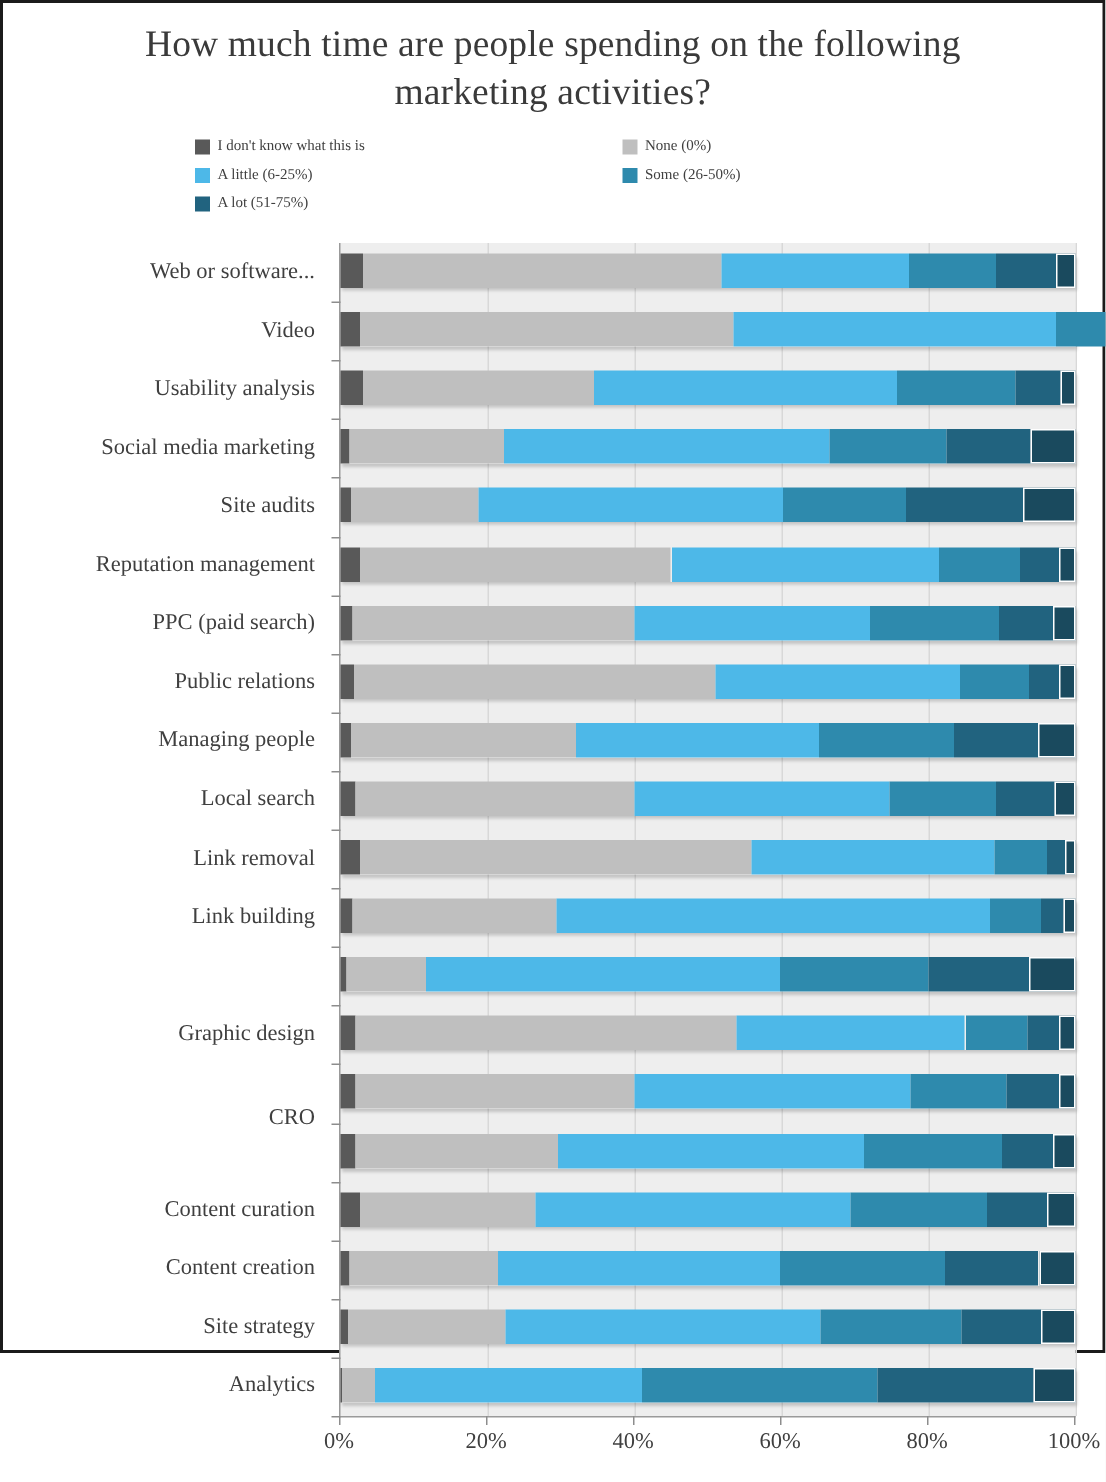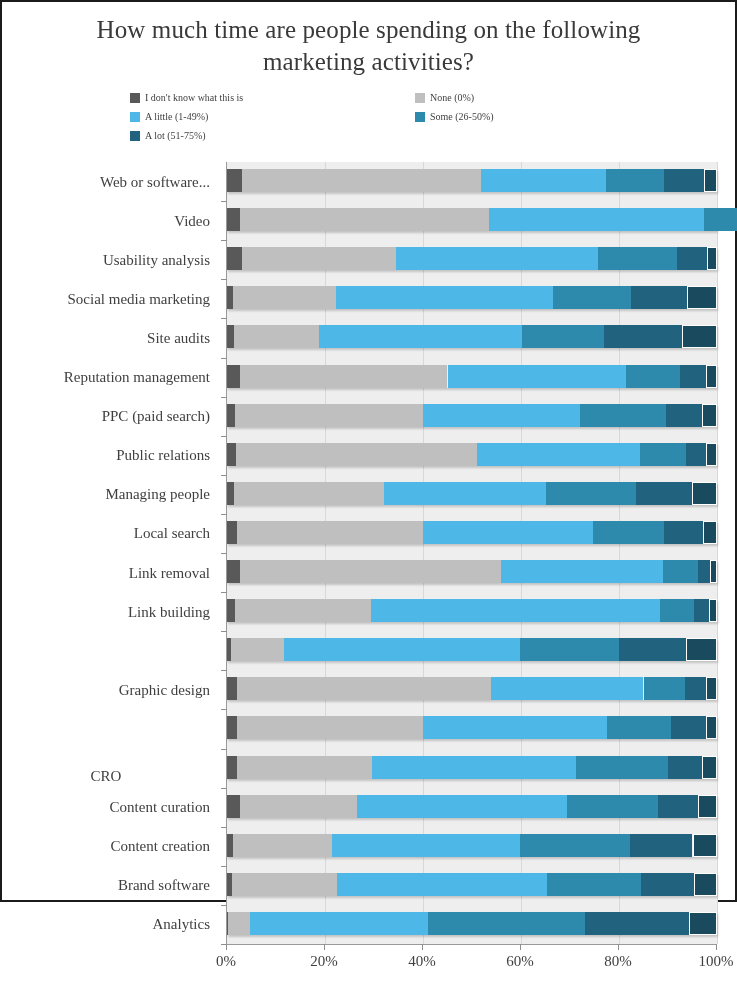--- a/index.html
+++ b/index.html
@@ -170,21 +170,21 @@
       <div class="legend-item">
         <span class="legend-swatch" style="background: rgb(89, 89, 89);"></span>
         <span>I don't know what this is</span>
       </div>
       <div class="legend-item">
         <span class="legend-swatch" style="background: rgb(191, 191, 191);"></span>
         <span>None (0%)</span>
       </div>
       <div class="legend-item">
         <span class="legend-swatch" style="background: rgb(77, 184, 232);"></span>
-        <span>A little (1-49%)</span>
+        <span>A little (6-25%)</span>
       </div>
       <div class="legend-item">
         <span class="legend-swatch" style="background: rgb(46, 138, 173);"></span>
         <span>Some (26-50%)</span>
       </div>
       <div class="legend-item">
         <span class="legend-swatch" style="background: rgb(33, 99, 127);"></span>
         <span>A lot (51-75%)</span>
       </div>
     </div>
@@ -197,24 +197,24 @@
         <div class="ylabel" style="top: 136.85px;">Social media marketing</div>
         <div class="ylabel" style="top: 175.95px;">Site audits</div>
         <div class="ylabel" style="top: 215.05px;">Reputation management</div>
         <div class="ylabel" style="top: 254.15px;">PPC (paid search)</div>
         <div class="ylabel" style="top: 293.25px;">Public relations</div>
         <div class="ylabel" style="top: 332.35px;">Managing people</div>
         <div class="ylabel" style="top: 371.45px;">Local search</div>
         <div class="ylabel" style="top: 410.55px;">Link removal</div>
         <div class="ylabel" style="top: 449.65px;">Link building</div>
         <div class="ylabel" style="top: 527.85px;">Graphic design</div>
-        <div class="ylabel" style="top: 614px; text-align: center;">CRO</div>
+        <div class="ylabel" style="top: 584px;">CRO</div>
         <div class="ylabel" style="top: 645.15px;">Content curation</div>
         <div class="ylabel" style="top: 684.25px;">Content creation</div>
-        <div class="ylabel" style="top: 723.35px;">Brand software</div>
+        <div class="ylabel" style="top: 723.35px;">Site strategy</div>
         <div class="ylabel" style="top: 762.45px;">Analytics</div>
       </div>
     <div id="plotarea">
         <div class="gridline" style="left: 98px;"></div>
         <div class="gridline" style="left: 196px;"></div>
         <div class="gridline" style="left: 294px;"></div>
         <div class="gridline" style="left: 392px;"></div>
         <div class="gridline" style="left: 490px;"></div>
         <div class="bar-row" style="top: 0px;">
           <div class="bar">

